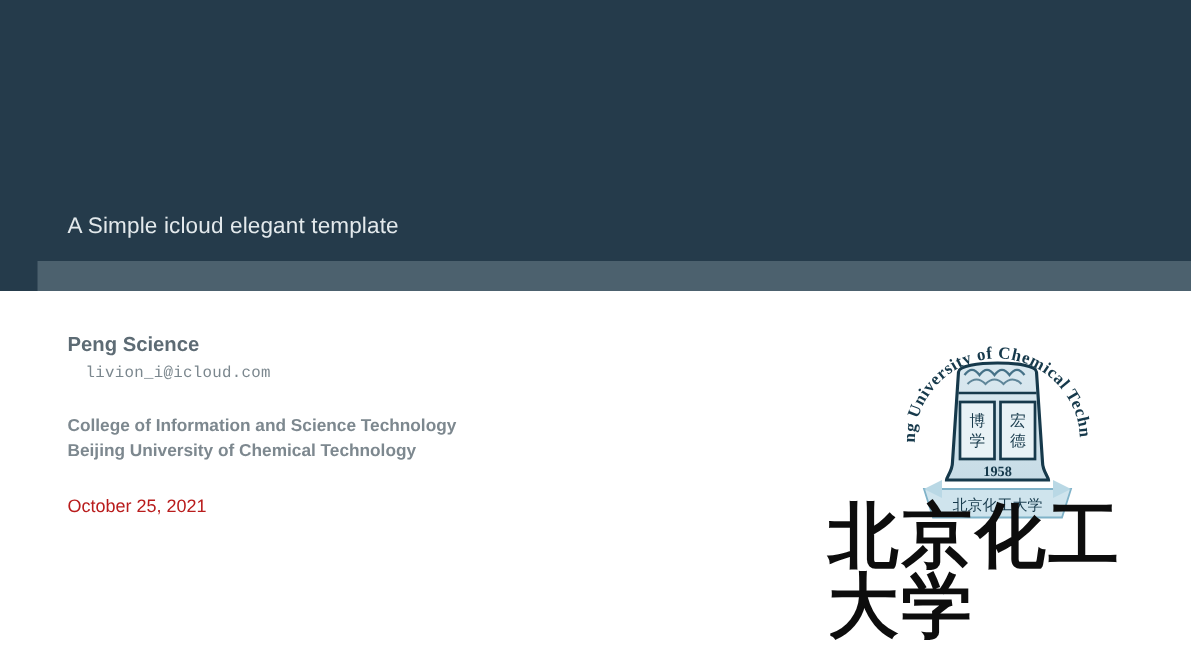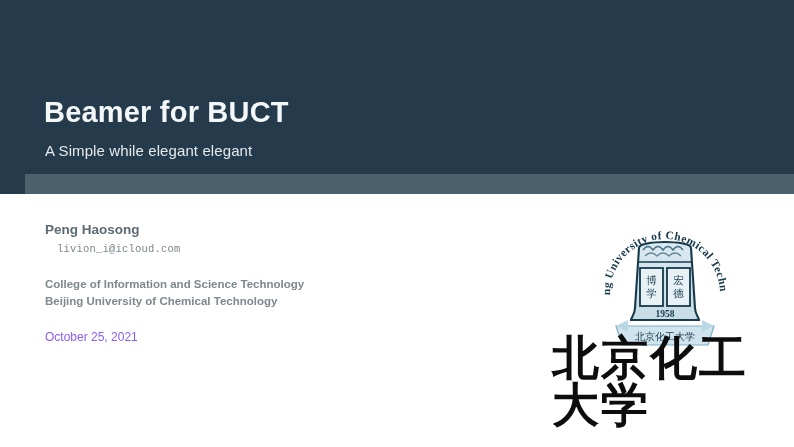--- a/index.html
+++ b/index.html
@@ -108,21 +108,21 @@
     margin: 0;
     font-size: 11.5px;
     line-height: 1.45;
     color: #7d888f;
     white-space: nowrap;
   }
   .date {
     margin: 21px 0 0 0;
     font-size: 12px;
     line-height: 1.25;
-    color: #8b5cf6;
+    color: #b91c1c;
     white-space: nowrap;
   }
 
   
   .logo {
     position: absolute;
     left: 552px;
     top: 220px;
     width: 236px;
     height: 196px;
@@ -141,30 +141,29 @@
     width: 236px;
     height: 66px;
   }
 </style>
 </head>
 <body>
 
 <div class="slide">
 
   <div class="header">
-    <h1 class="title">Beamer for BUCT</h1>
-    <p class="subtitle">A Simple while elegant elegant</p>
+    <p class="subtitle">A Simple icloud elegant template</p>
   </div>
 
   <div class="band-row">
     <div class="band"></div>
   </div>
 
   <div class="body-block">
-    <p class="author-name">Peng Haosong</p>
+    <p class="author-name">Peng Science</p>
     <p class="author-email">livion_i@icloud.com</p>
 
     <div class="affiliation">
       <p class="affiliation-line">College of Information and Science Technology</p>
       <p class="affiliation-line">Beijing University of Chemical Technology</p>
     </div>
 
     <p class="date">October 25, 2021</p>
   </div>
 

